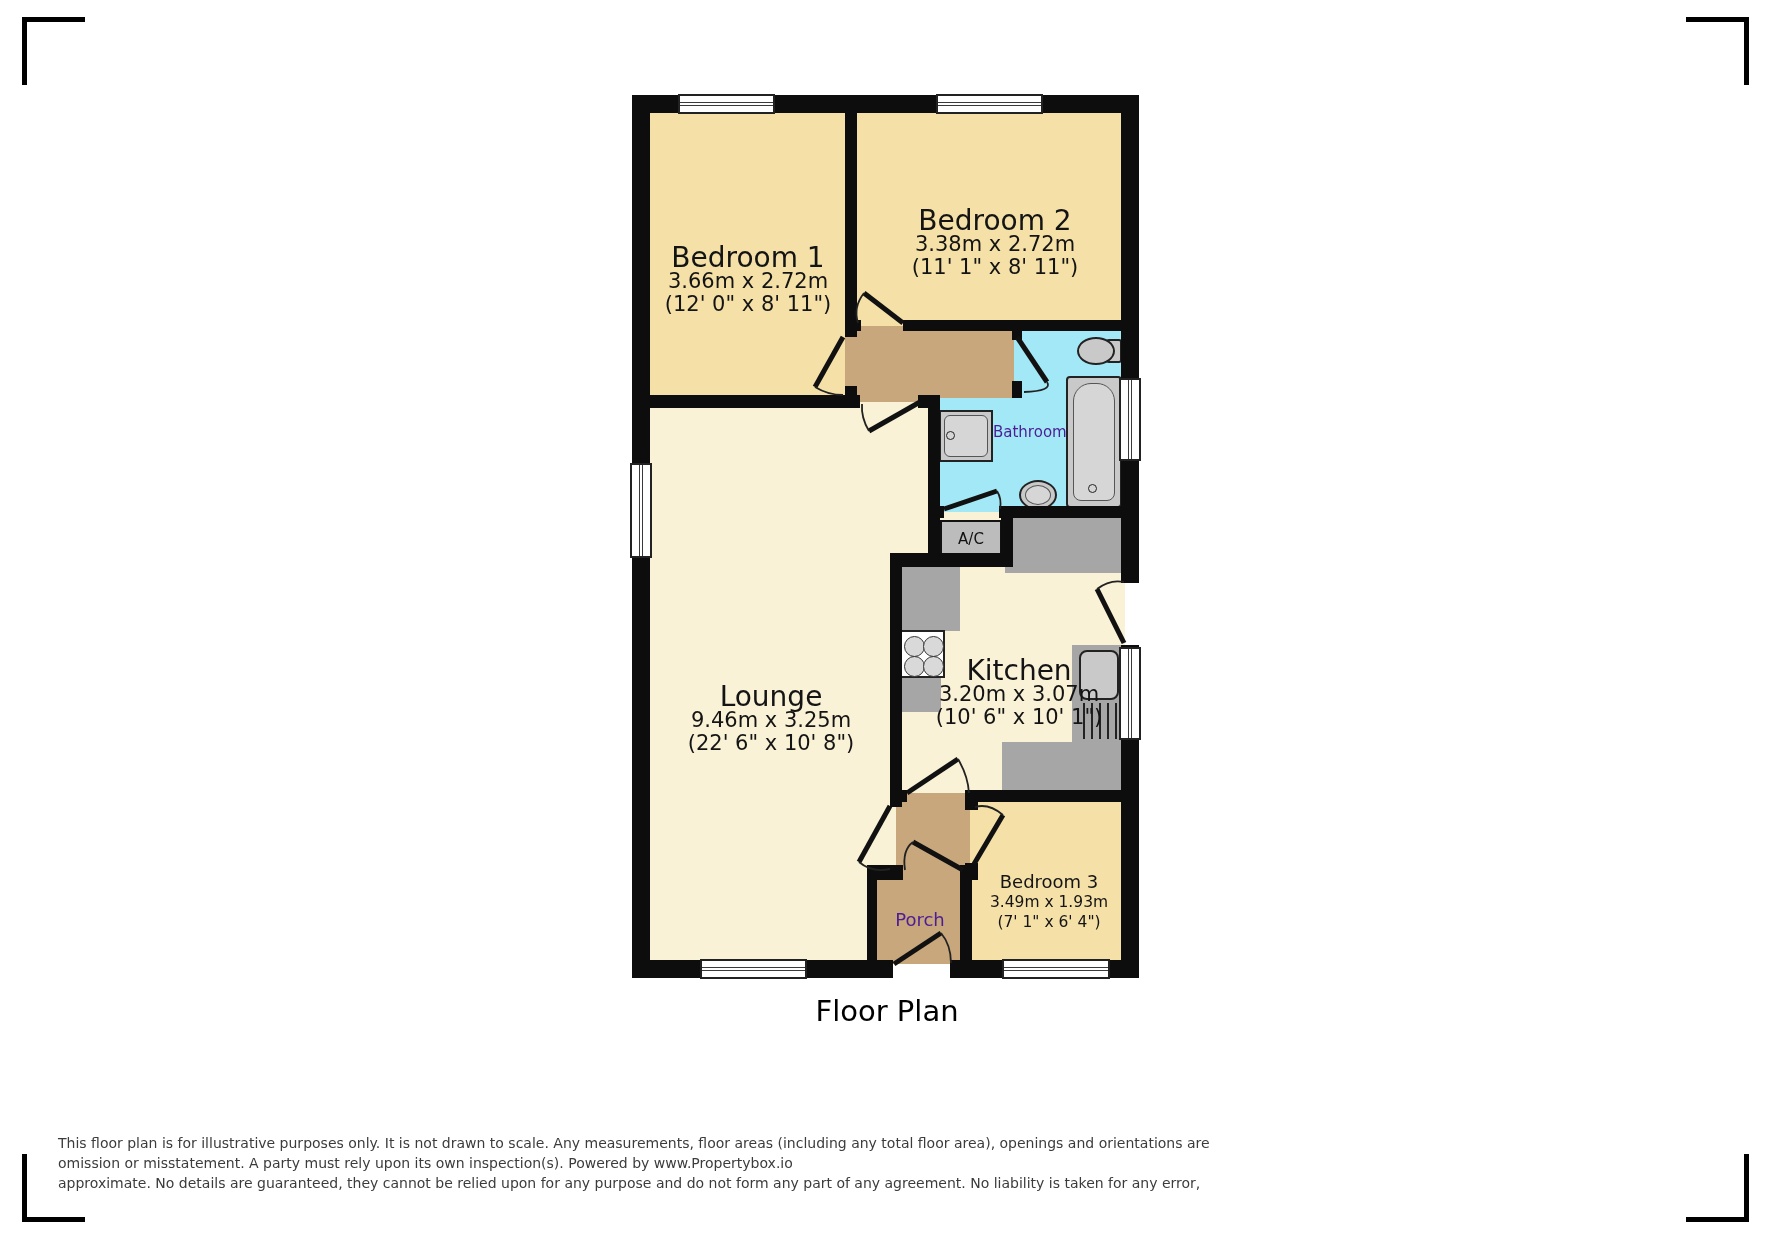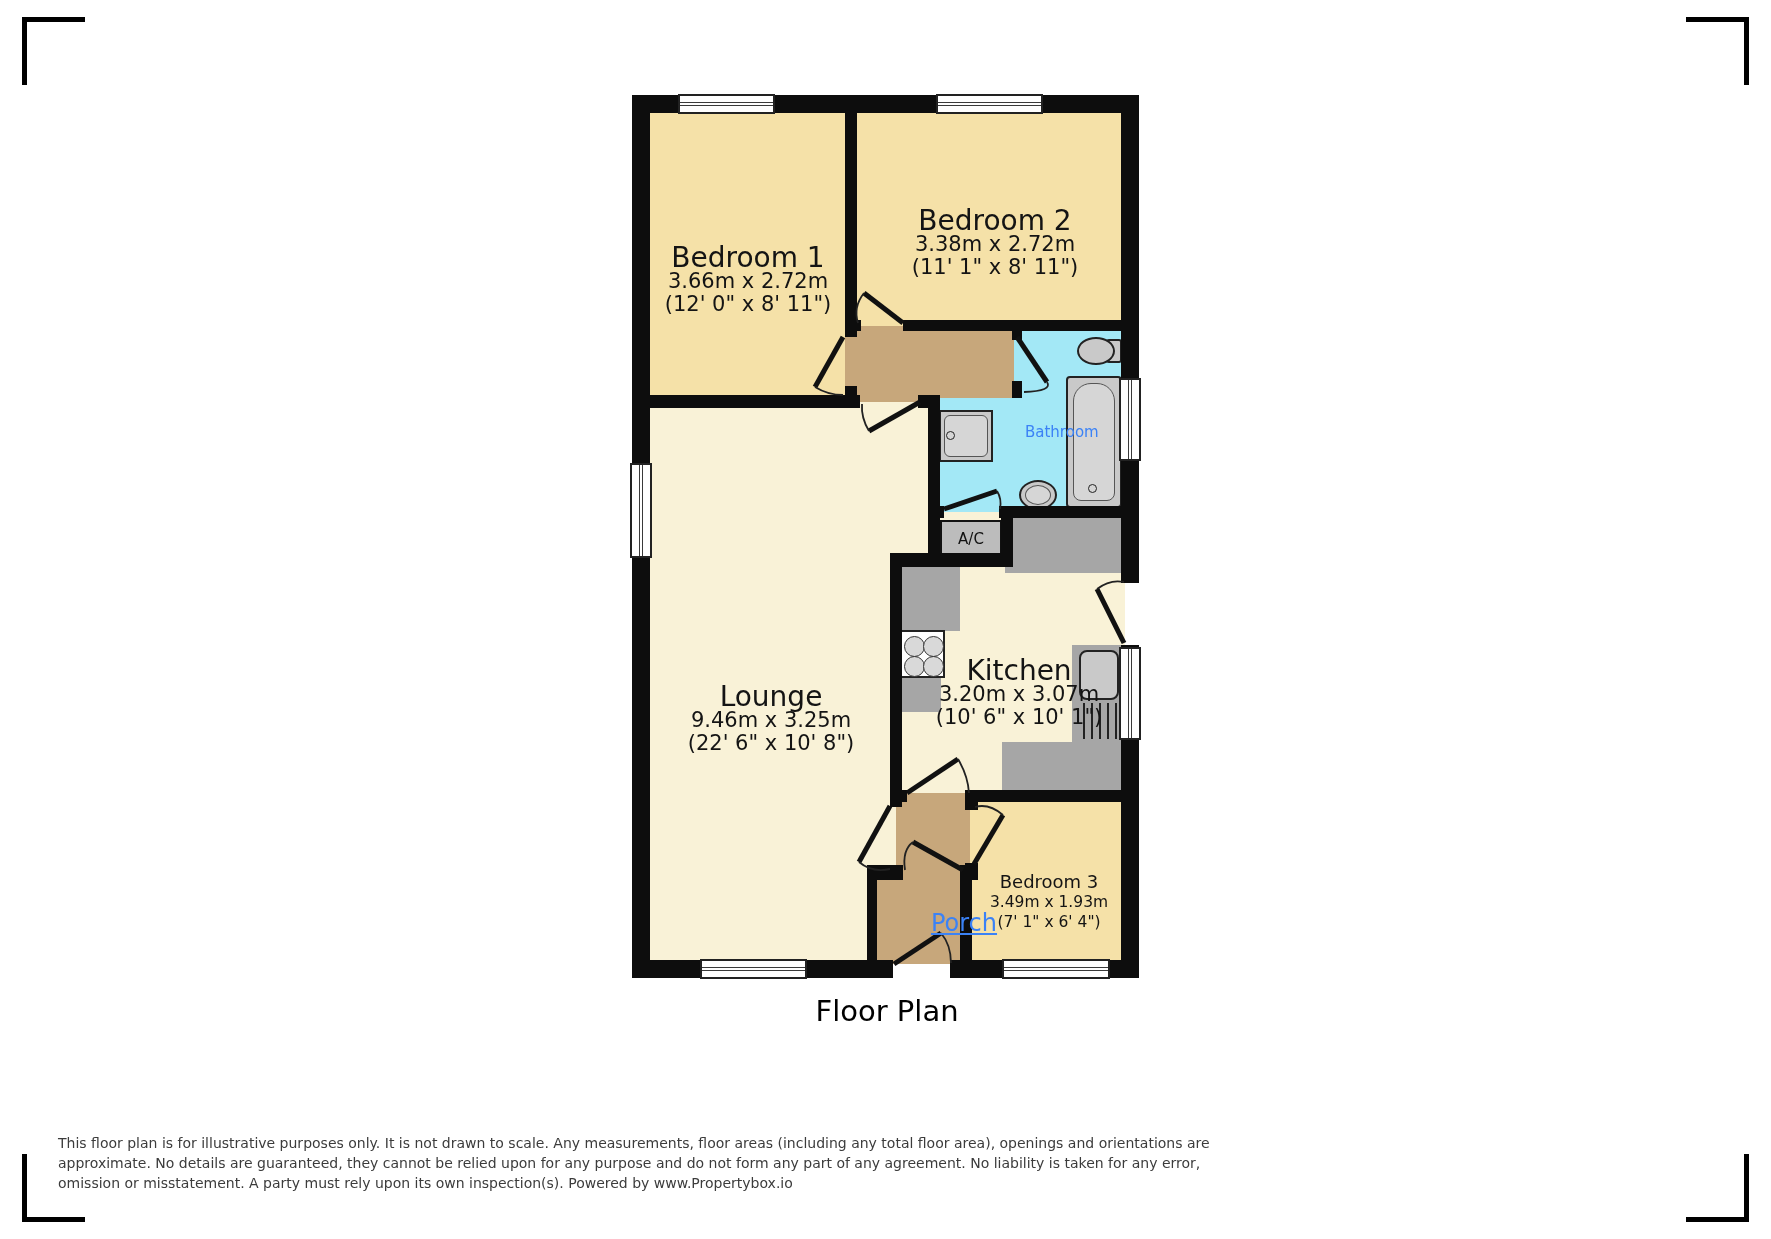--- a/index.html
+++ b/index.html
@@ -17,21 +17,21 @@
   .wv{background:linear-gradient(to right,#fff 0 38%,#3a3a3a 38% 45%,#fff 45% 55%,#3a3a3a 55% 62%,#fff 62%);}
   
   .fx{position:absolute;box-sizing:border-box;background:var(--fixture);border:2px solid #222;}
   .fx-inner{position:absolute;box-sizing:border-box;background:var(--fixture_inner);border:1px solid #555;}
   .round{border-radius:50%;}
   .drain{position:absolute;box-sizing:border-box;width:9px;height:9px;border:1.5px solid #222;border-radius:50%;background:var(--fixture_inner);}
   
   .room-label{position:absolute;text-align:center;transform:translateX(-50%);white-space:nowrap;color:#141414;}
   .room-label .t{font-size:28px;line-height:24px;}
   .room-label .m{font-size:21px;line-height:23px;}
-  .small-label{position:absolute;white-space:nowrap;color:#3b82f6;padding-left:32px;}
+  .small-label{position:absolute;white-space:nowrap;color:#4c1d95;}
   #bedroom3-label .t{font-size:18px;line-height:21px;}
   #bedroom3-label .m{font-size:15.5px;line-height:20px;}
   #plan-title{position:absolute;left:634px;top:994px;width:506px;text-align:center;
               font-size:29px;color:#000;}
   #disclaimer{position:absolute;left:58px;top:1133px;font-size:14px;line-height:20px;
               color:var(--disclaimer_text);}
   #disclaimer div{white-space:nowrap;}
   
   .corner{position:absolute;width:63px;height:68px;box-sizing:border-box;}
   #corner-tl{left:22px;top:17px;border-left:5px solid #000;border-top:5px solid #000;}
@@ -186,20 +186,20 @@
   <div class="t">Kitchen</div>
   <div class="m">3.20m x 3.07m</div>
   <div class="m">(10' 6" x 10' 1")</div>
 </div>
 <div class="room-label" style="left:1049px;top:871px;" id="bedroom3-label">
   <div class="t">Bedroom 3</div>
   <div class="m">3.49m x 1.93m</div>
   <div class="m">(7' 1" x 6' 4")</div>
 </div>
 <div class="small-label" style="left:993px;top:423px;font-size:15px;">Bathroom</div>
-<div class="small-label" style="left:948px;top:909px;font-size:24px;transform:translateX(-50%);text-decoration:underline;">Porch</div>
+<div class="small-label" style="left:920px;top:909px;font-size:18px;transform:translateX(-50%);">Porch</div>
 
 <div id="plan-title">Floor Plan</div>
 <div id="disclaimer">
   <div>This floor plan is for illustrative purposes only. It is not drawn to scale. Any measurements, floor areas (including any total floor area), openings and orientations are</div>
+  <div>omission or misstatement. A party must rely upon its own inspection(s). Powered by www.Propertybox.io</div>
   <div>approximate. No details are guaranteed, they cannot be relied upon for any purpose and do not form any part of any agreement. No liability is taken for any error,</div>
-  <div>omission or misstatement. A party must rely upon its own inspection(s). Powered by www.Propertybox.io</div>
 </div>
 
 </body></html>

